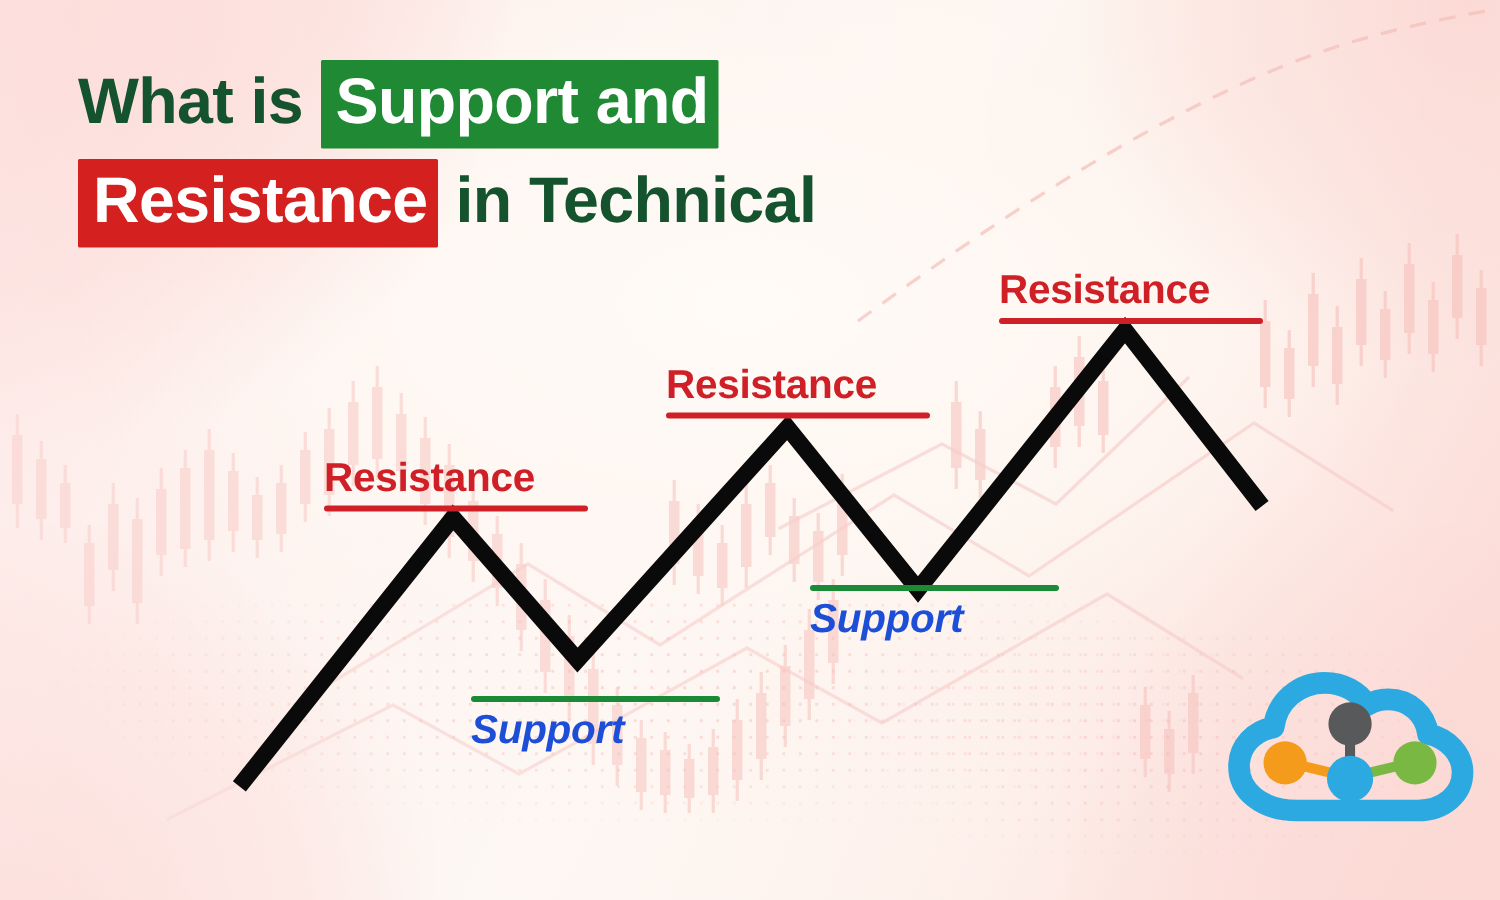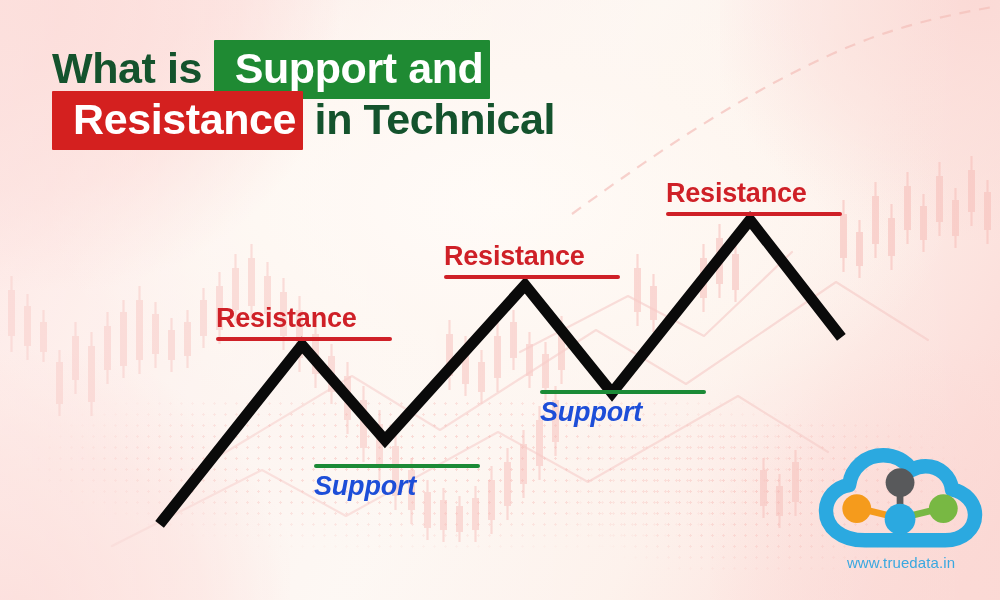--- a/index.html
+++ b/index.html
@@ -82,34 +82,34 @@
     position: absolute;
     left: 52px;
     top: 46px;
     width: 620px;
   }
   .hl-line {
     margin: 0;
     line-height: 1.06;
     white-space: nowrap;
   }
-  .hl-line + .hl-line { margin-top: 5px; }
+  .hl-line + .hl-line { margin-top: 20px; }
 
   .hl-word {
     font-size: 43px;
     font-weight: bold;
     color: #14532d;
     letter-spacing: -0.4px;
   }
   .hl-hi {
     font-size: 43px;
     font-weight: bold;
     color: #ffffff;
     letter-spacing: -0.4px;
-    padding: 4px 7px 7px 21px;
+    padding: 4px 7px 7px 10px;
     border-radius: 1px;
   }
   .hl-hi.green { background: #1f8a33; }
   .hl-hi.red   { background: #d4201f; }
 
   
   #chart {
     position: absolute;
     inset: 0;
   }
@@ -371,16 +371,15 @@
 
       <line x1="89" y1="73" x2="89" y2="40" stroke="#58595B" stroke-width="7"></line>
       <line x1="89" y1="73" x2="47" y2="63" stroke="#F59B1C" stroke-width="7"></line>
       <line x1="89" y1="73" x2="131" y2="63" stroke="#78B843" stroke-width="7"></line>
 
       <circle cx="89" cy="36" r="15" fill="#58595B"></circle>
       <circle cx="44" cy="63" r="15" fill="#F59B1C"></circle>
       <circle cx="134" cy="63" r="15" fill="#78B843"></circle>
       <circle cx="89" cy="74" r="16" fill="#2BA9E0"></circle>
     </svg>
-    <span class="logo-url">www.truedata.in</span>
   </div>
 
 </div>
 
 </body></html>

